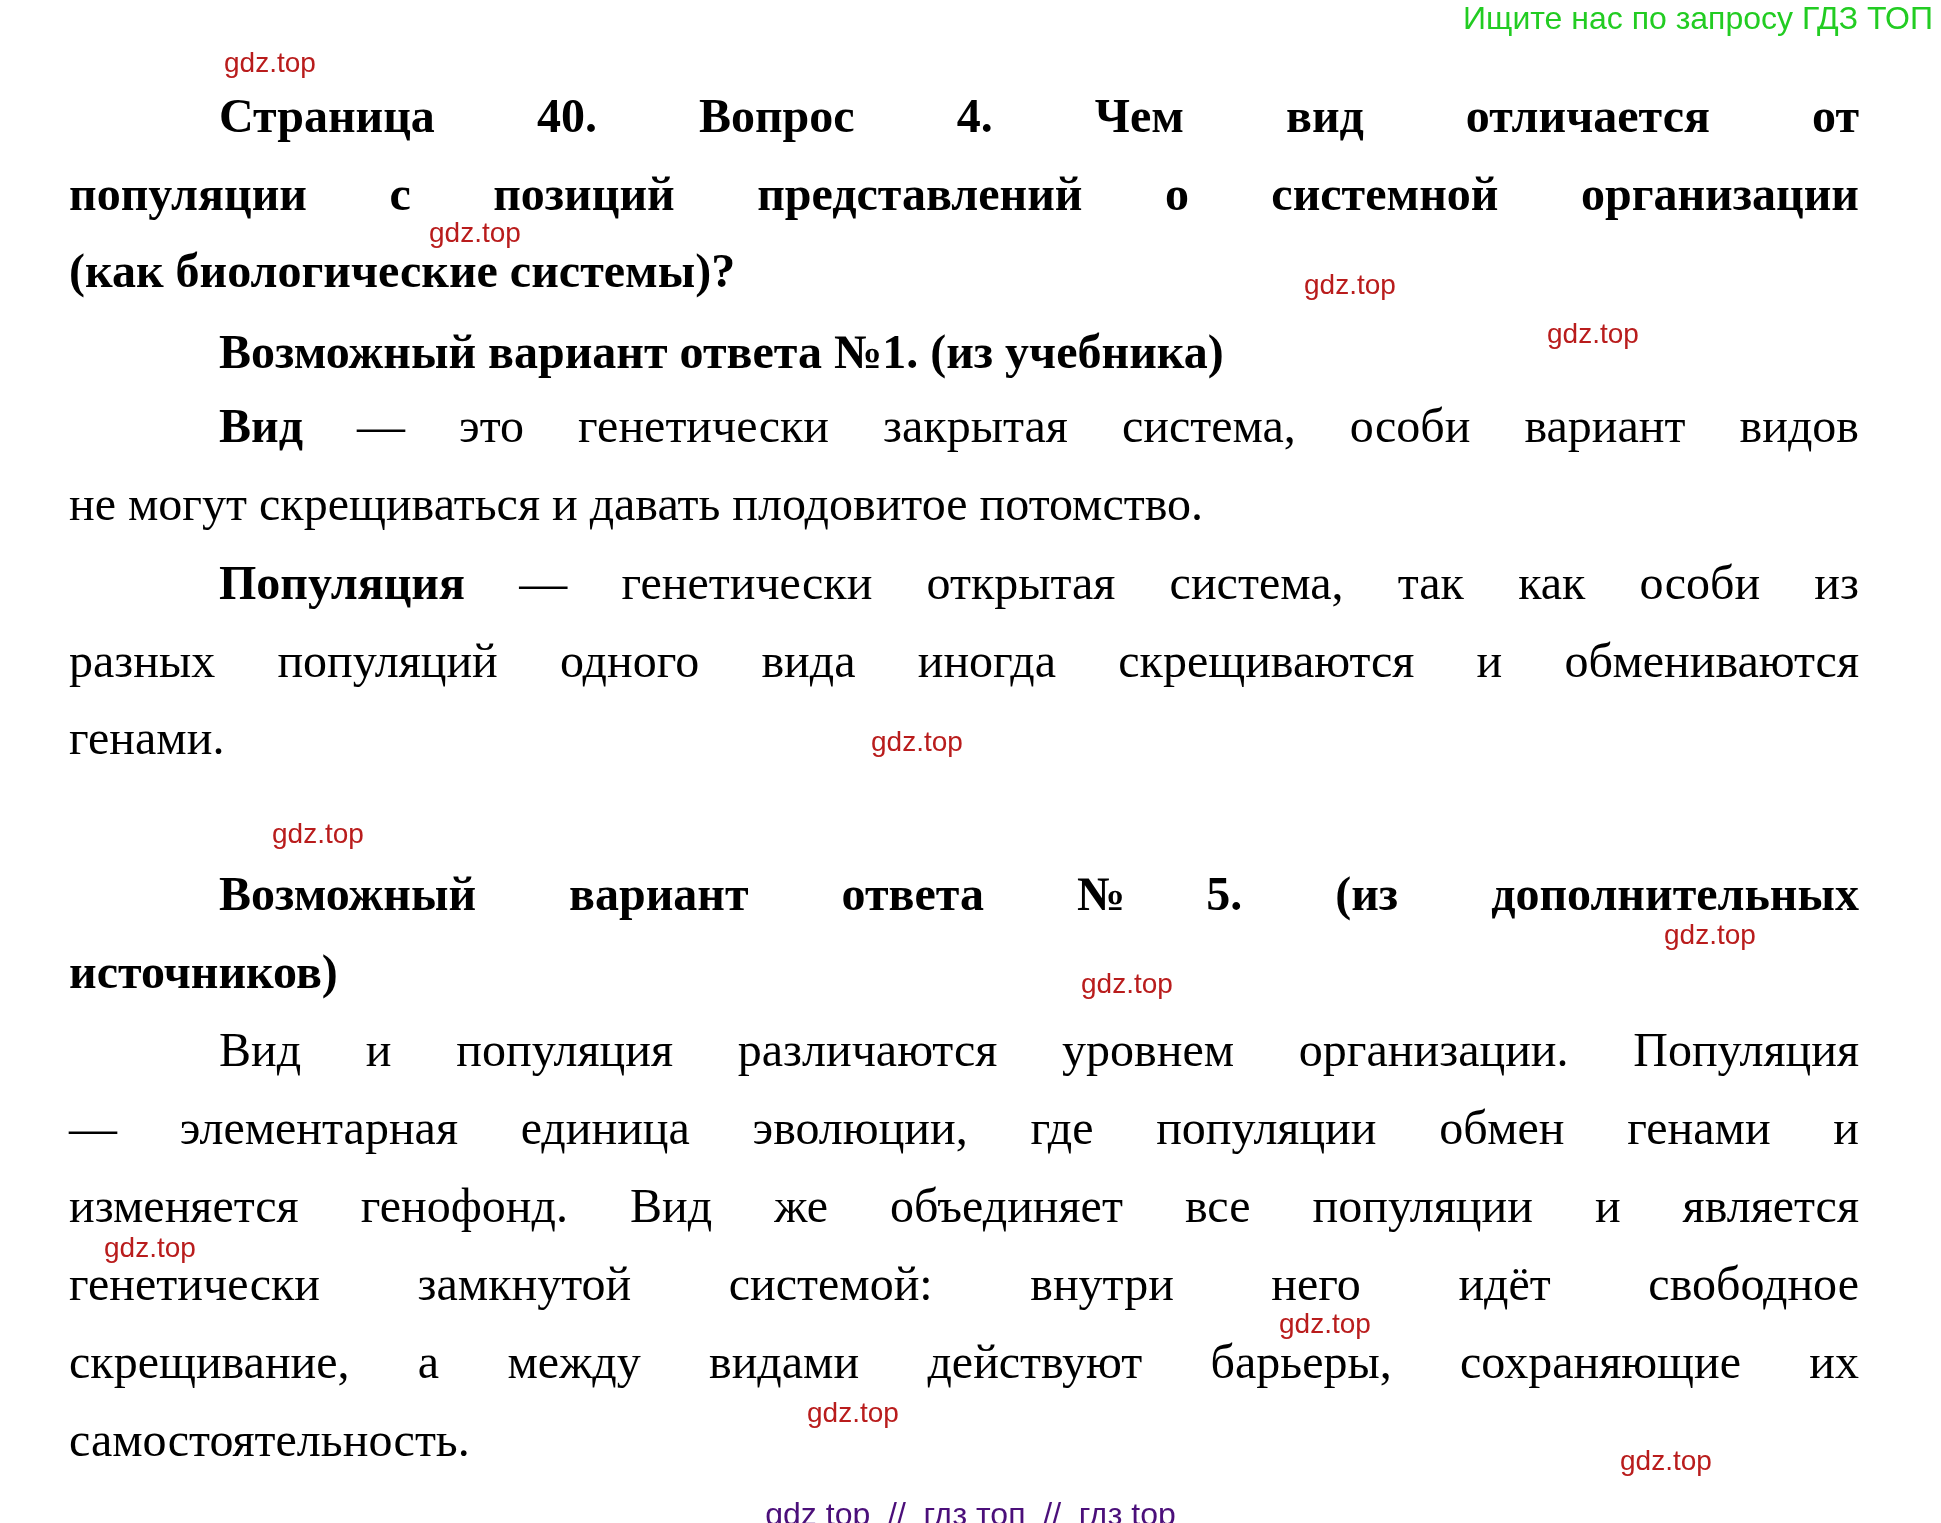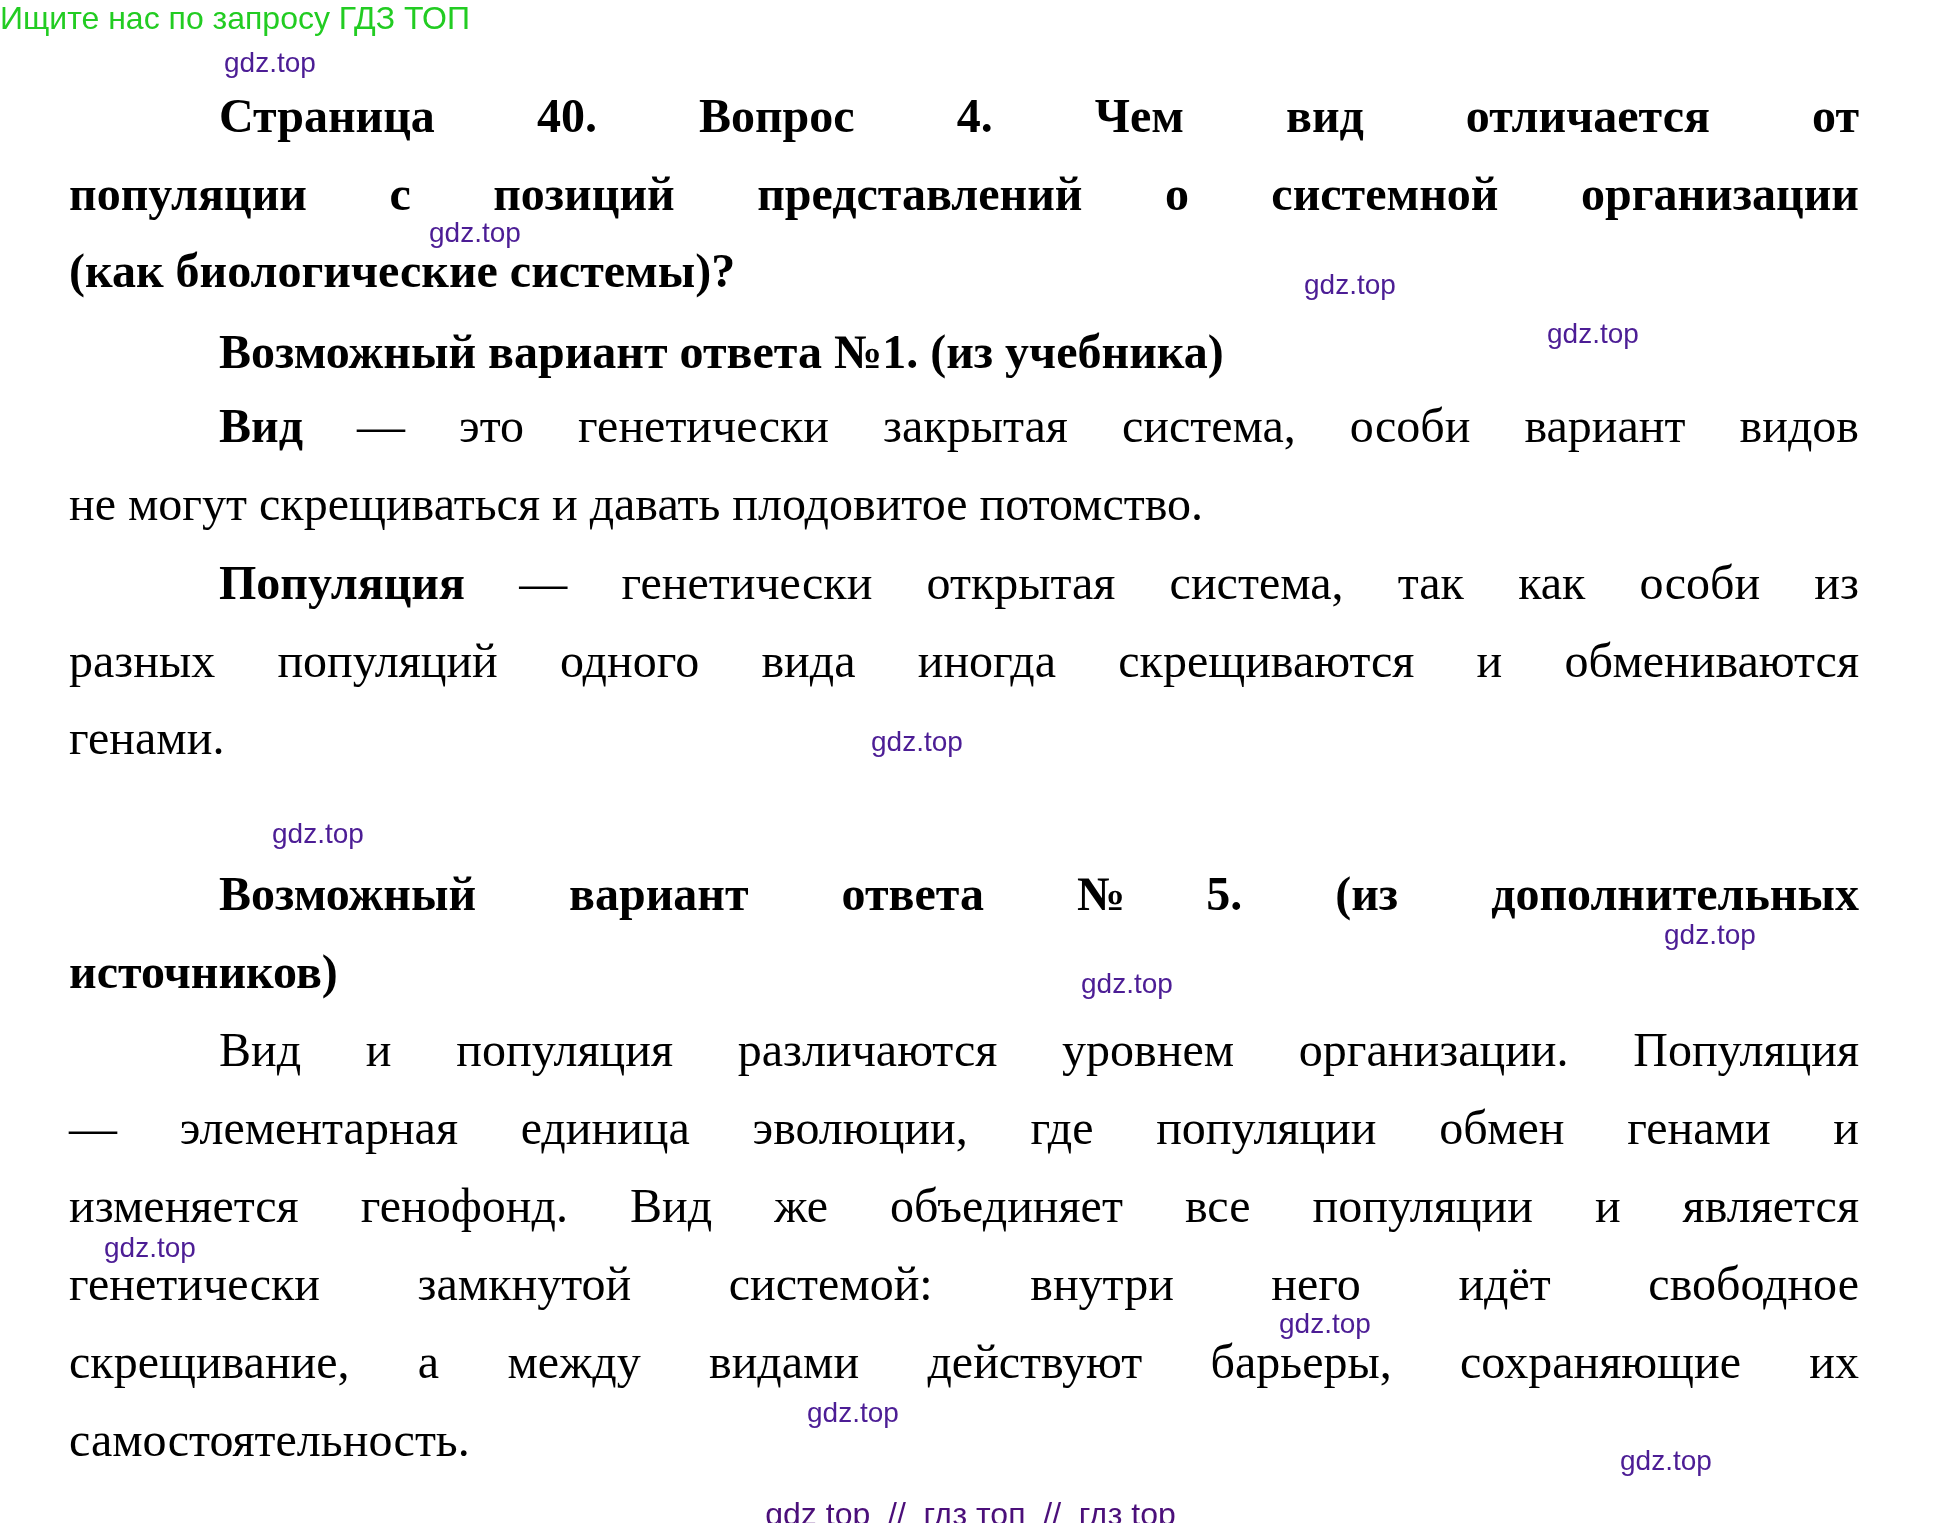--- a/index.html
+++ b/index.html
@@ -3,34 +3,34 @@
 <meta charset="utf-8">
 <style>
   html, body { margin: 0; padding: 0; }
   body {
     width: 1941px; height: 1523px; position: relative; overflow: hidden;
     background: #ffffff; color: #000000;
     font-family: "Liberation Serif", "DejaVu Serif", serif;
   }
   .top-banner {
     position: absolute; left: 0; right: 8px; top: 0; height: 36px;
-    text-align: left; font-family: "Liberation Sans", "DejaVu Sans", sans-serif;
+    text-align: right; font-family: "Liberation Sans", "DejaVu Sans", sans-serif;
     font-size: 32px; line-height: 36px; color: #22cc22;
   }
   .doc { position: absolute; left: 69px; width: 1790px; top: 0; }
   .line {
     position: absolute; left: 0; width: 1790px; font-size: 48px; line-height: 60px;
     white-space: nowrap; text-align: justify; text-align-last: justify;
   }
   .line.ind { left: 150px; width: 1640px; }
   .line.last { text-align-last: left; }
   .b { font-weight: bold; }
   .wm {
     position: absolute; font-family: "Liberation Sans", "DejaVu Sans", sans-serif;
-    font-size: 28px; line-height: 32px; color: #4c1d95; white-space: nowrap;
+    font-size: 28px; line-height: 32px; color: #b91c1c; white-space: nowrap;
   }
   .footer {
     position: absolute; left: 0; right: 0; top: 1496px; text-align: center;
     font-family: "Liberation Sans", "DejaVu Sans", sans-serif; font-size: 32px;
     line-height: 36px; color: #4b0f7a; white-space: pre;
   }
 </style>
 </head>
 <body>
 

